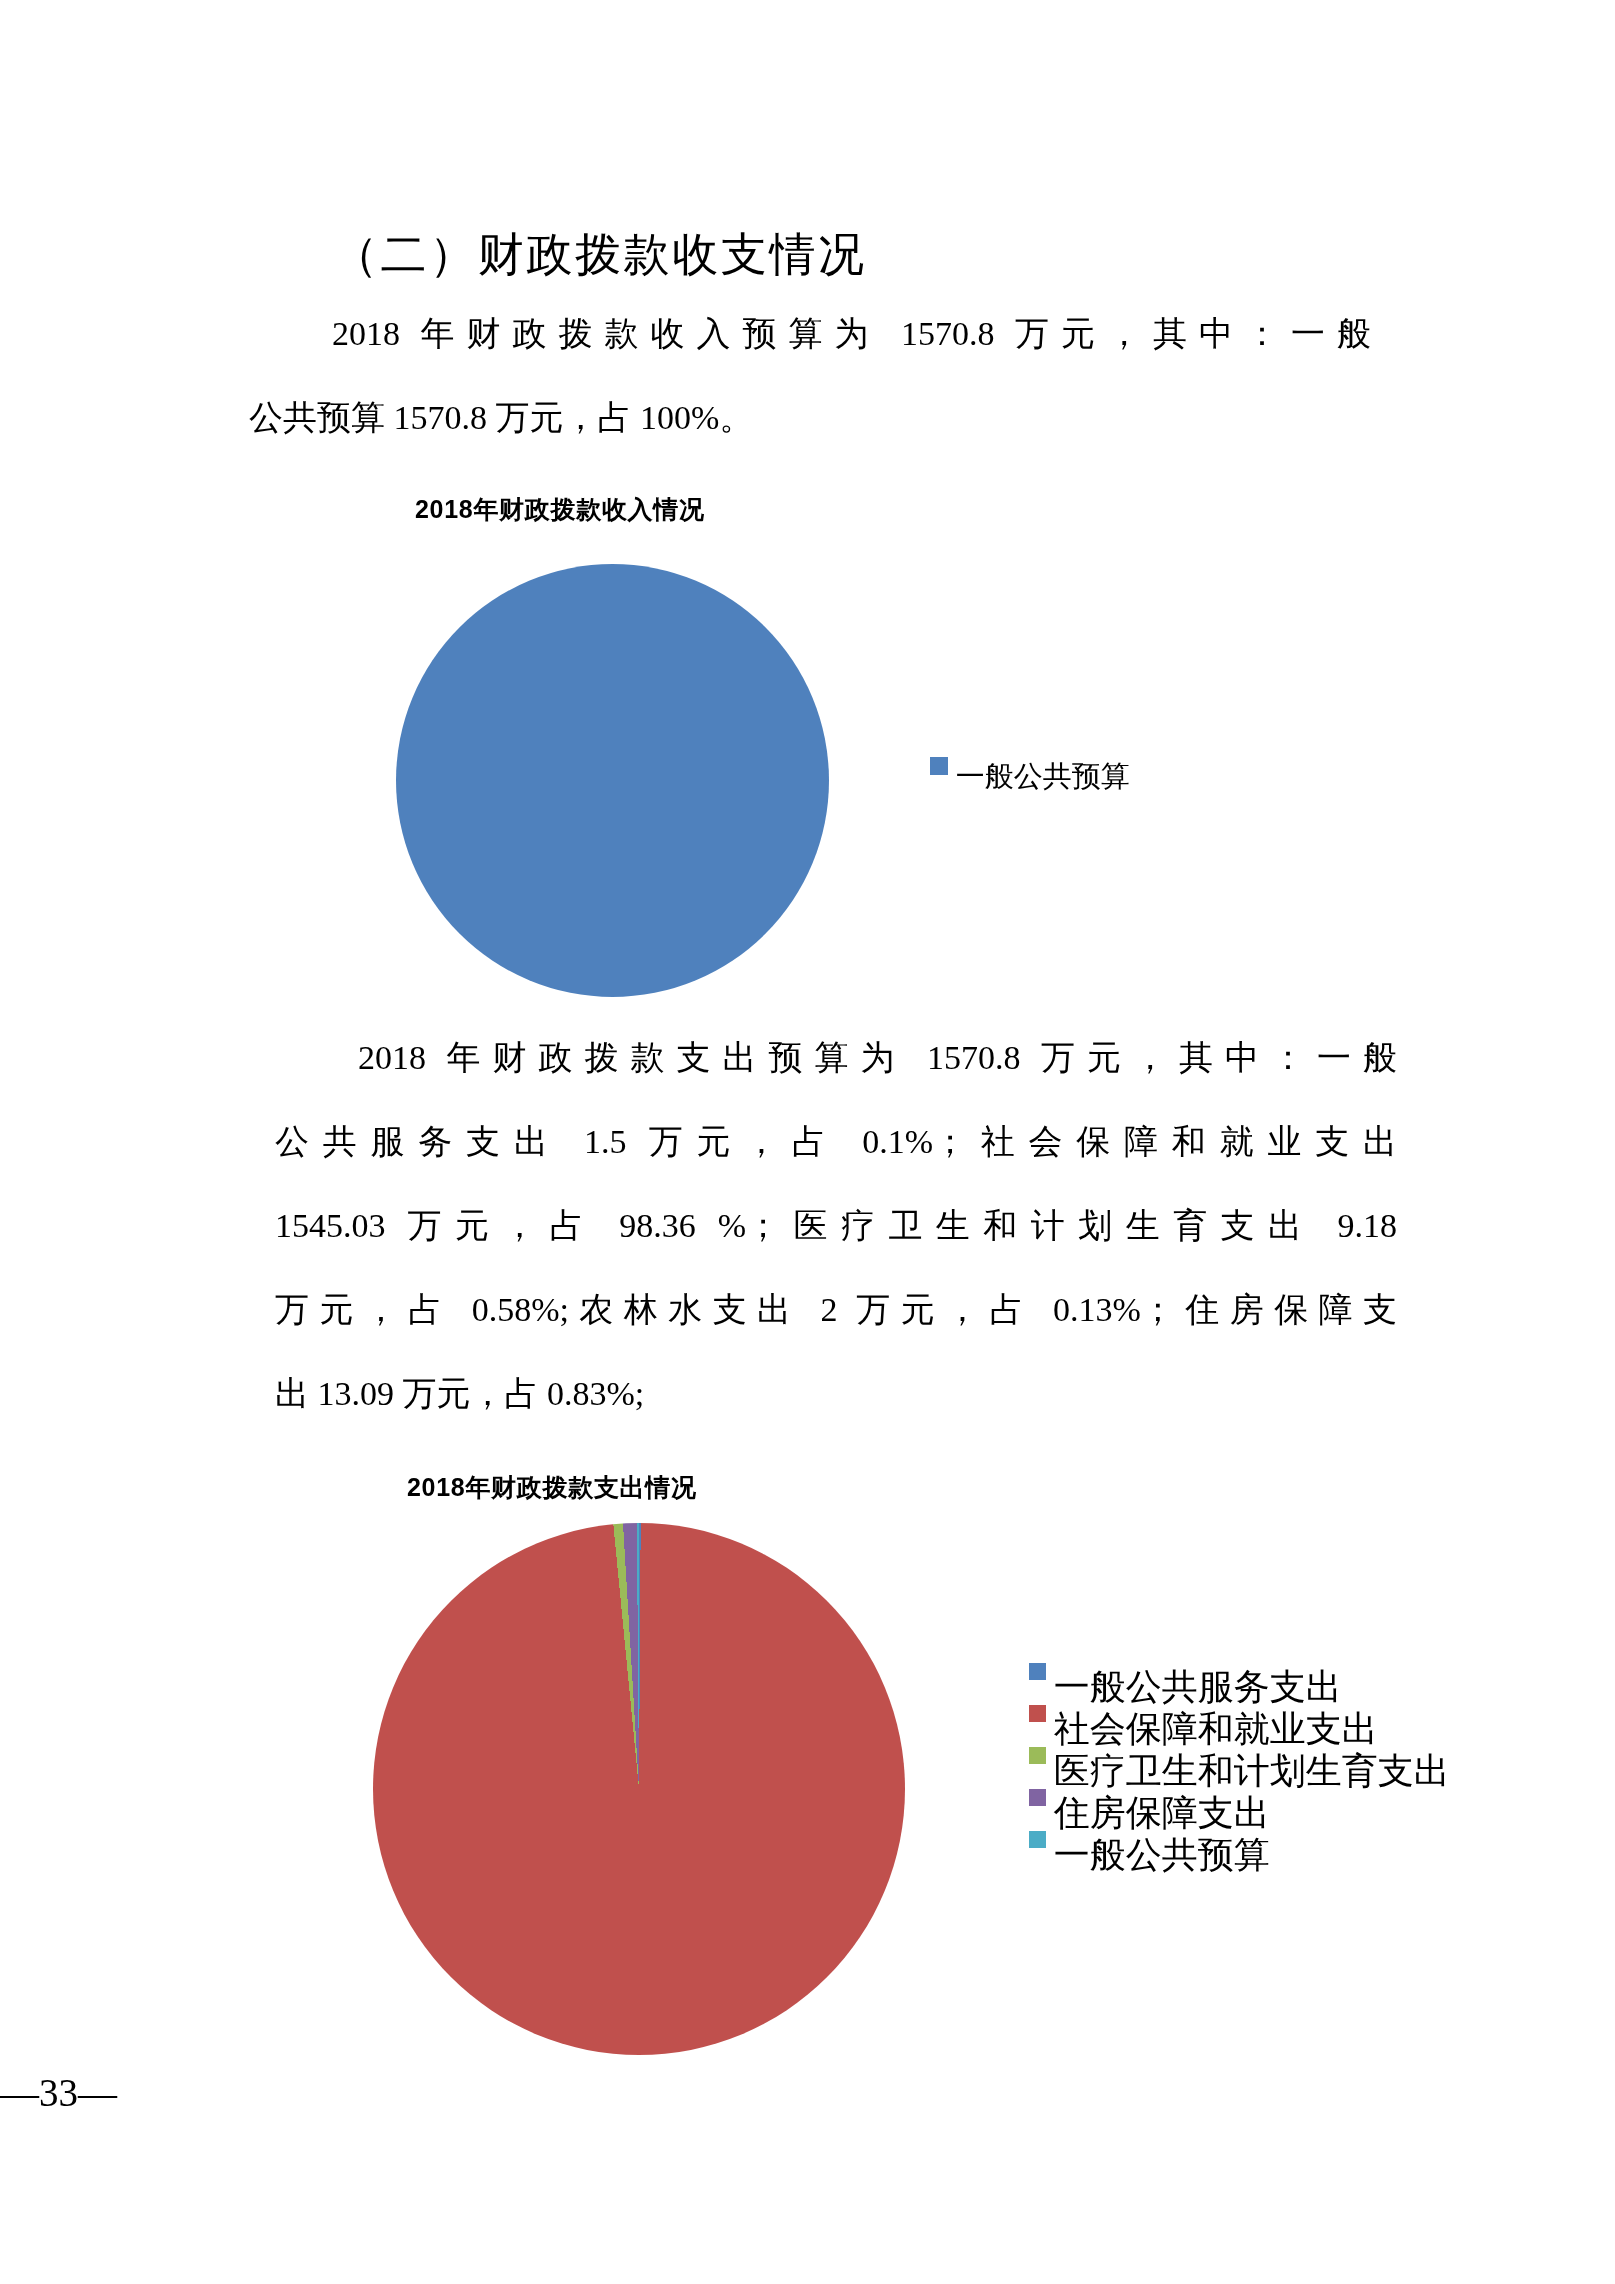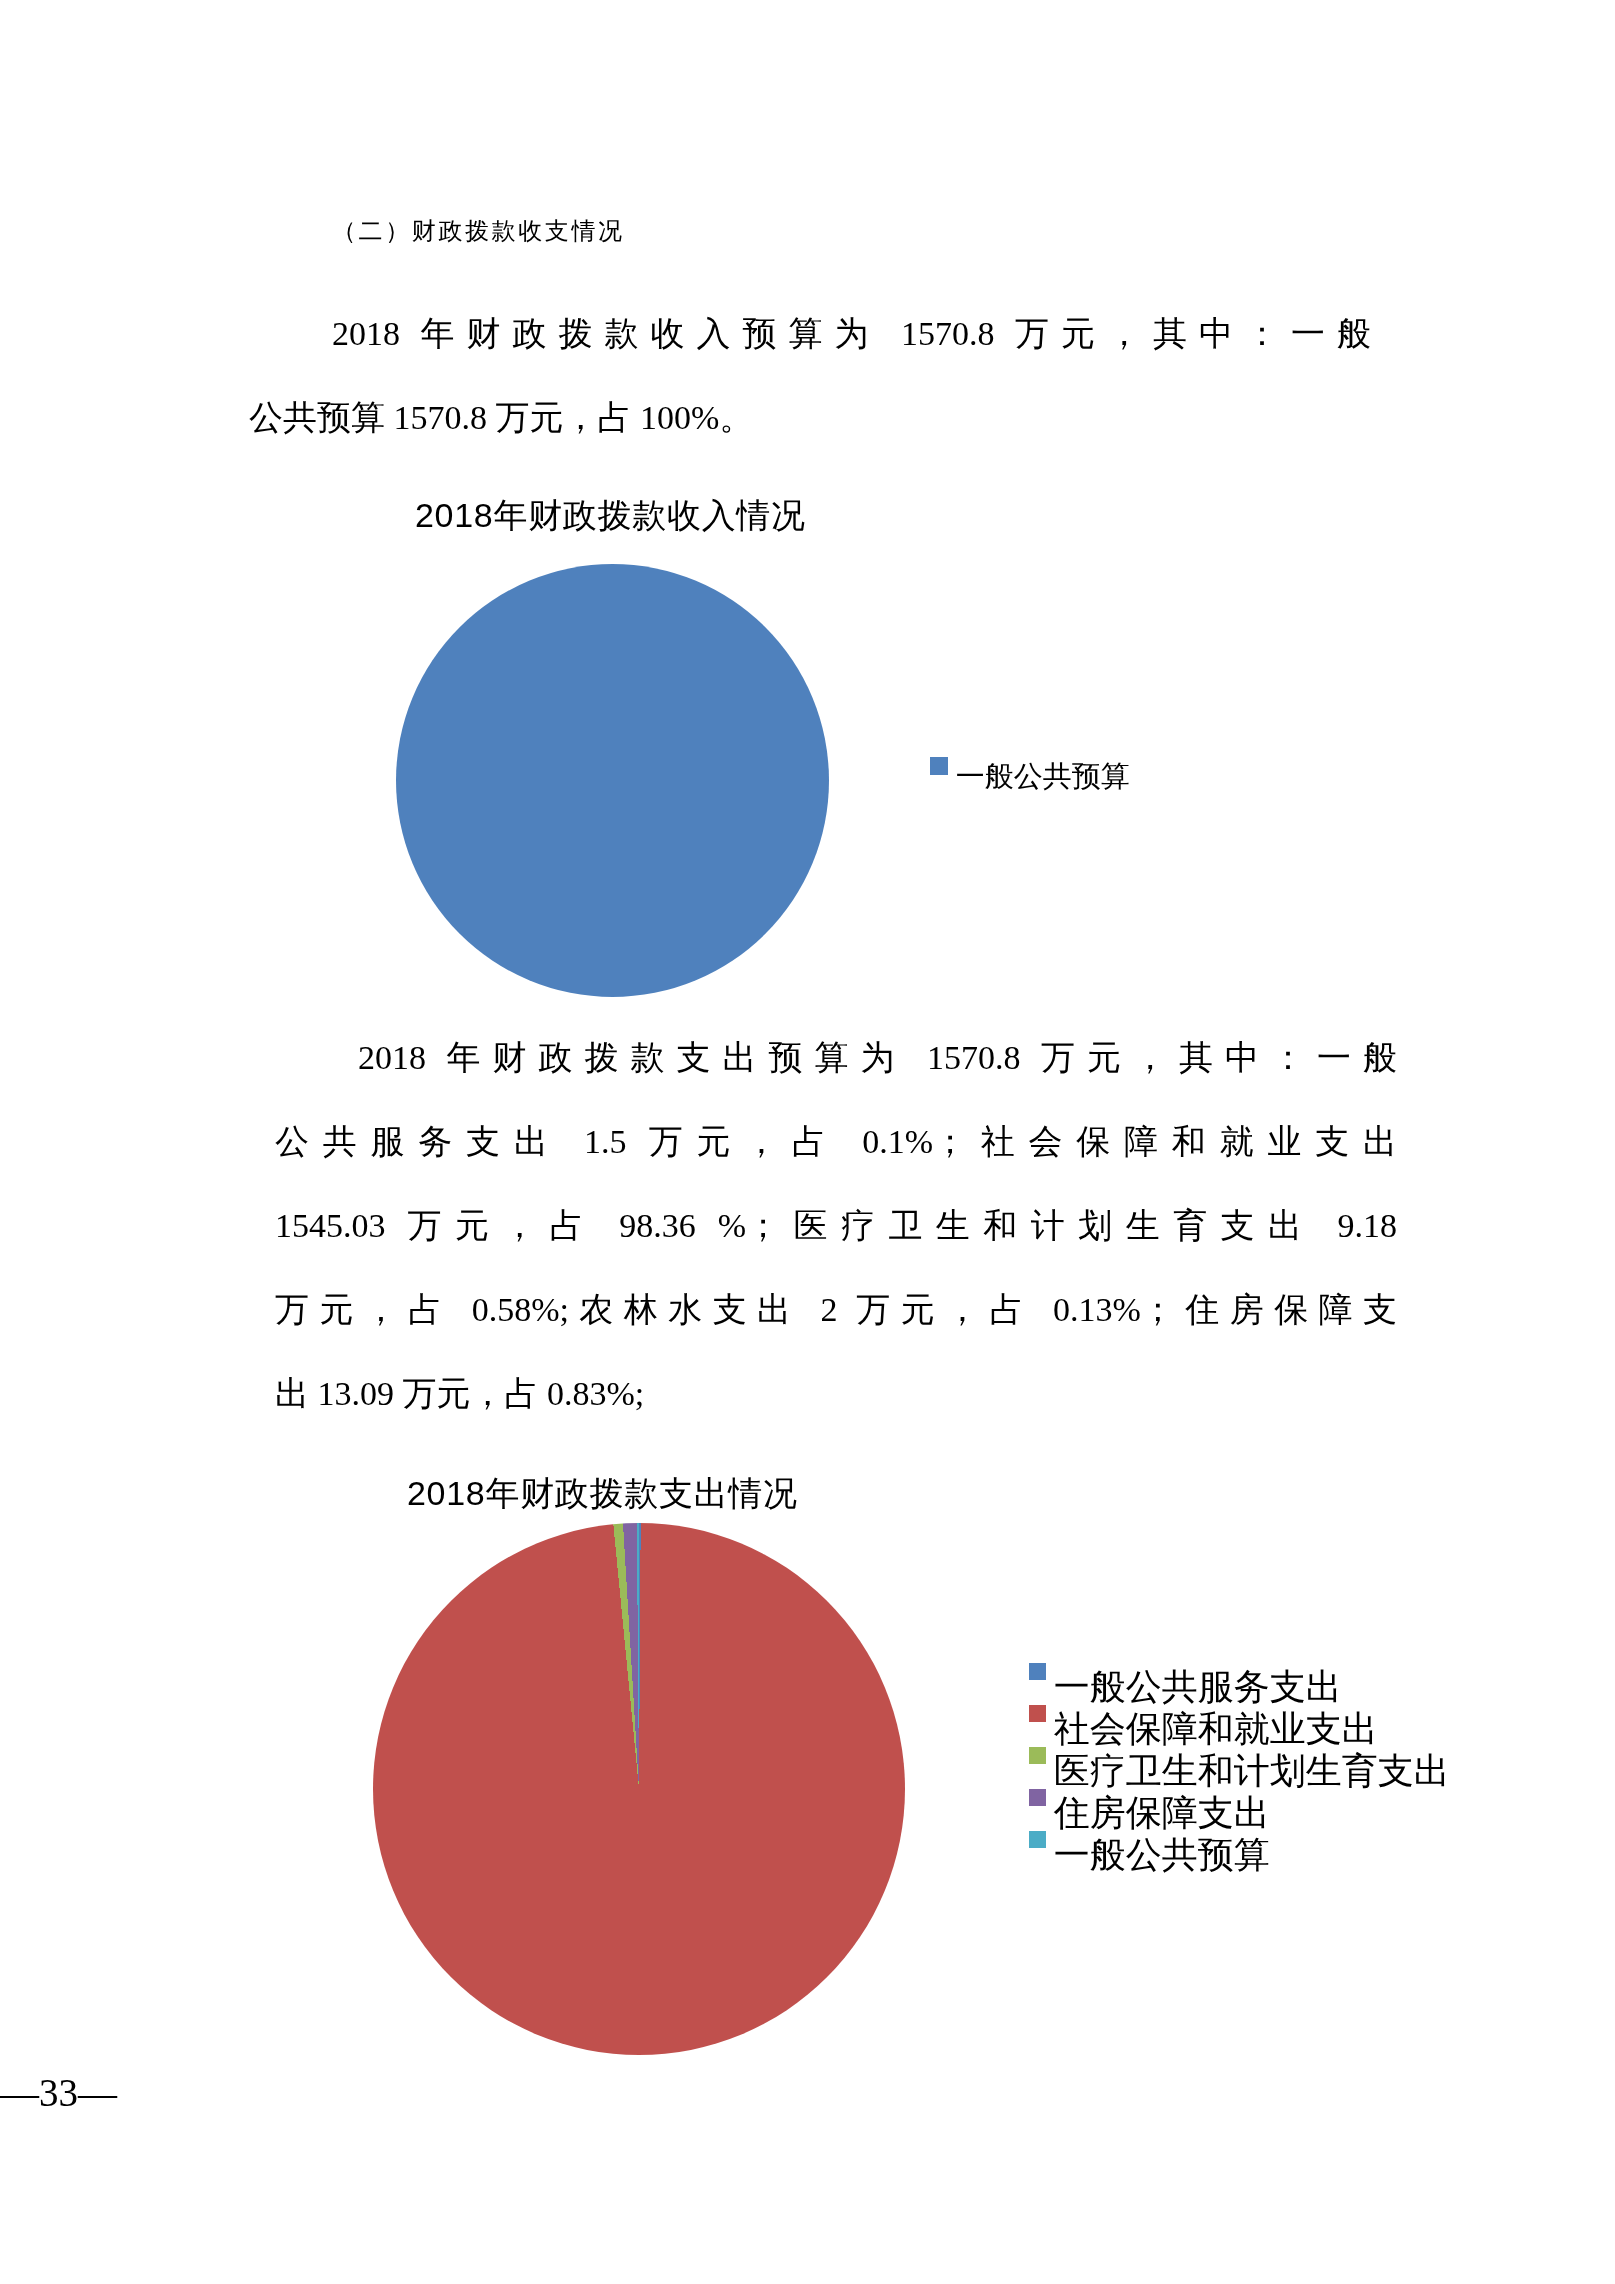--- a/index.html
+++ b/index.html
@@ -12,22 +12,22 @@
     width: 1616px;
     height: 2284px;
     background: #ffffff;
     overflow: hidden;
     font-family: "Liberation Serif", "DejaVu Serif", serif;
     color: #000000;
   }
   .heading {
     position: absolute;
     left: 332px;
-    top: 215px;
-    font-size: 24px;
+    top: 224px;
+    font-size: 46px;
     letter-spacing: 2.6px;
     white-space: nowrap;
   }
   .para {
     position: absolute;
     width: 1122px;
   }
   #para-income { left: 249px; top: 292px; }
   #para-expense { left: 249px; top: 1016px; margin-left: 26px; }
   .para .line {
@@ -39,22 +39,22 @@
   .para .line.just {
     text-align: justify;
     text-align-last: justify;
   }
   .para .line.indent {
     padding-left: 83px;
   }
   .chart-title {
     position: absolute;
     font-family: "Liberation Sans", "DejaVu Sans", sans-serif;
-    font-weight: normal;
-    font-size: 34px;
+    font-weight: bold;
+    font-size: 25px;
     letter-spacing: 0.7px;
     white-space: nowrap;
   }
   #chart-income .chart-title { left: 415px; top: 493px; }
   #chart-expense .chart-title { left: 407px; top: 1471px; }
   .pie {
     position: absolute;
     border-radius: 50%;
   }
   #pie-0 { left: 396px; top: 564px; width: 433px; height: 433px; }

